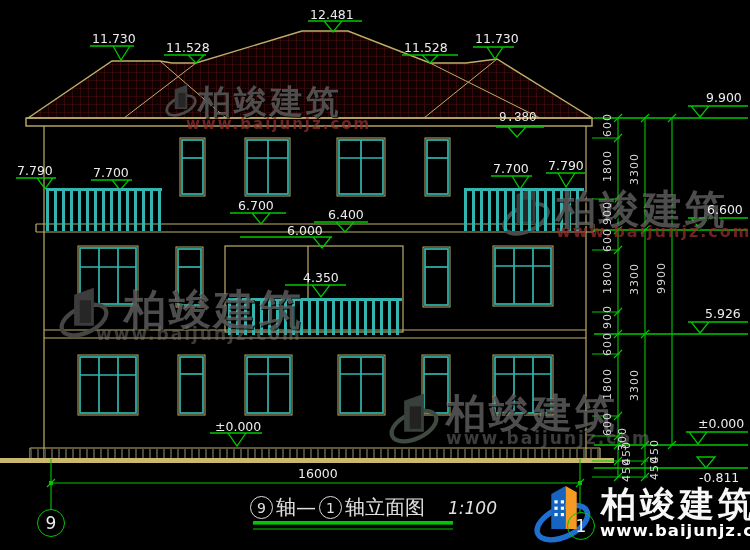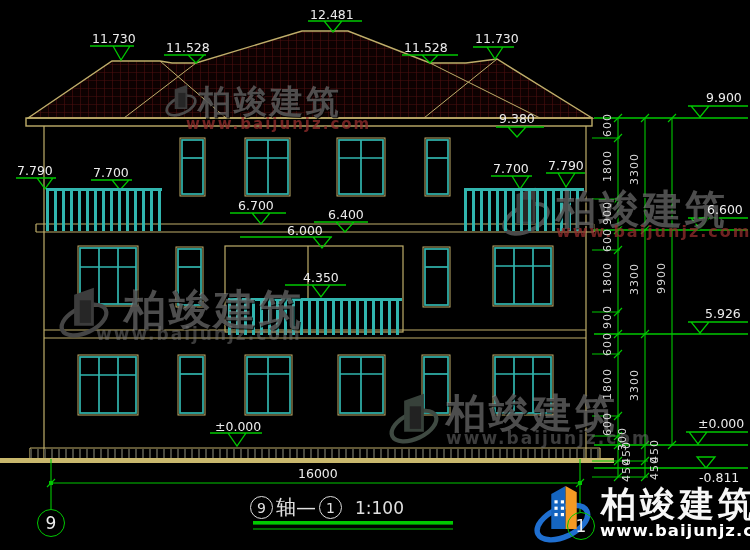--- a/index.html
+++ b/index.html
@@ -19,21 +19,21 @@
   .lv{position:absolute;z-index:5;color:#ececec;font-size:12.5px;white-space:nowrap;text-align:right;}
   .vd{position:absolute;z-index:5;color:#d8d8d8;font-size:11px;letter-spacing:1px;
       writing-mode:vertical-rl;transform:rotate(180deg);white-space:nowrap;}
   .axisbubble{position:absolute;z-index:4;border:1.6px solid #00c800;border-radius:50%;
       width:26px;height:26px;display:flex;align-items:center;justify-content:center;
       color:#eee;font-size:17px;}
   .titleblock{position:absolute;z-index:5;left:250px;top:494px;display:flex;
       align-items:center;gap:3px;color:#e0e0e0;font-size:20px;white-space:nowrap;}
   .axc{width:21px;height:21px;border:1.5px solid #dcdcdc;border-radius:50%;
       display:inline-flex;align-items:center;justify-content:center;font-size:14px;flex:0 0 auto;}
-  .scale{font-size:17px;margin-left:10px;}
+  .scale{font-size:17px;margin-left:20px;font-style:italic;}
   .logo{position:absolute;z-index:6;}
   .logo-brand{position:absolute;z-index:6;color:#f7f7f7;font-size:35px;font-weight:bold;
       letter-spacing:4px;white-space:nowrap;
       text-shadow:2px 2px 0 #000,-2px -2px 0 #000,2px -2px 0 #000,-2px 2px 0 #000,0 0 4px #000;}
   .logo-url{position:absolute;z-index:6;color:#fff;font-size:16.5px;font-weight:bold;
       letter-spacing:1px;white-space:nowrap;
       text-shadow:1px 1px 0 #000,-1px -1px 0 #000,1px -1px 0 #000,-1px 1px 0 #000;}
 </style>
 </head>
 <body>
@@ -193,21 +193,21 @@
       <rect x="17" y="13" width="8" height="16" fill="#222"></rect>
   </svg>
   <span class="wm wm-brand" style="left:446px;top:386px;font-size:40px;">柏竣建筑</span>
   <span class="wm wm-url-gray" style="left:446px;top:428px;font-size:17px;">www.baijunjz.com</span>
 
   <span class="lv" style="left:310px;top:7px;">12.481</span>
   <span class="lv" style="left:92px;top:31px;">11.730</span>
   <span class="lv" style="left:166px;top:40px;">11.528</span>
   <span class="lv" style="left:404px;top:40px;">11.528</span>
   <span class="lv" style="left:475px;top:31px;">11.730</span>
-  <span class="lv" style="left:499px;top:111px;">9.380</span>
+  <span class="lv" style="left:499px;top:111px;font-family:Liberation Mono, monospace;">9.380</span>
   <span class="lv" style="left:706px;top:90px;">9.900</span>
   <span class="lv" style="left:17px;top:163px;">7.790</span>
   <span class="lv" style="left:93px;top:165px;">7.700</span>
   <span class="lv" style="left:493px;top:161px;">7.700</span>
   <span class="lv" style="left:548px;top:158px;">7.790</span>
   <span class="lv" style="left:238px;top:198px;">6.700</span>
   <span class="lv" style="left:328px;top:207px;">6.400</span>
   <span class="lv" style="left:287px;top:223px;">6.000</span>
   <span class="lv" style="left:707px;top:202px;">6.600</span>
   <span class="lv" style="left:303px;top:270px;">4.350</span>
@@ -240,20 +240,21 @@
     <span>9</span>
   </div>
   <div class="axisbubble" style="left:567px;top:512px;">
     <span>1</span>
   </div>
 
   <div class="titleblock">
     <span class="axc">9</span>
     <span>轴—</span>
     <span class="axc">1</span>
+    <span>轴立面图</span>
     <span class="scale">1:100</span>
   </div>
 
   <svg class="logo" style="left:528px;top:478px;" width="72" height="70" viewBox="0 0 40 44">
     <ellipse cx="19" cy="28" rx="17" ry="9" transform="rotate(-25 19 28)" stroke="#1f6fd0" fill="none" stroke-width="3.4"></ellipse>
     <path d="M12 10 L21 5 V32 H12 Z" fill="#1565c0"></path>
     <path d="M21 5 L28 9 V32 H21 Z" fill="#f59a23"></path>
     <rect x="14" y="14" width="2" height="2" fill="#fff"></rect>
       <rect x="14" y="18" width="2" height="2" fill="#fff"></rect>
     <rect x="14" y="22" width="2" height="2" fill="#fff"></rect>

